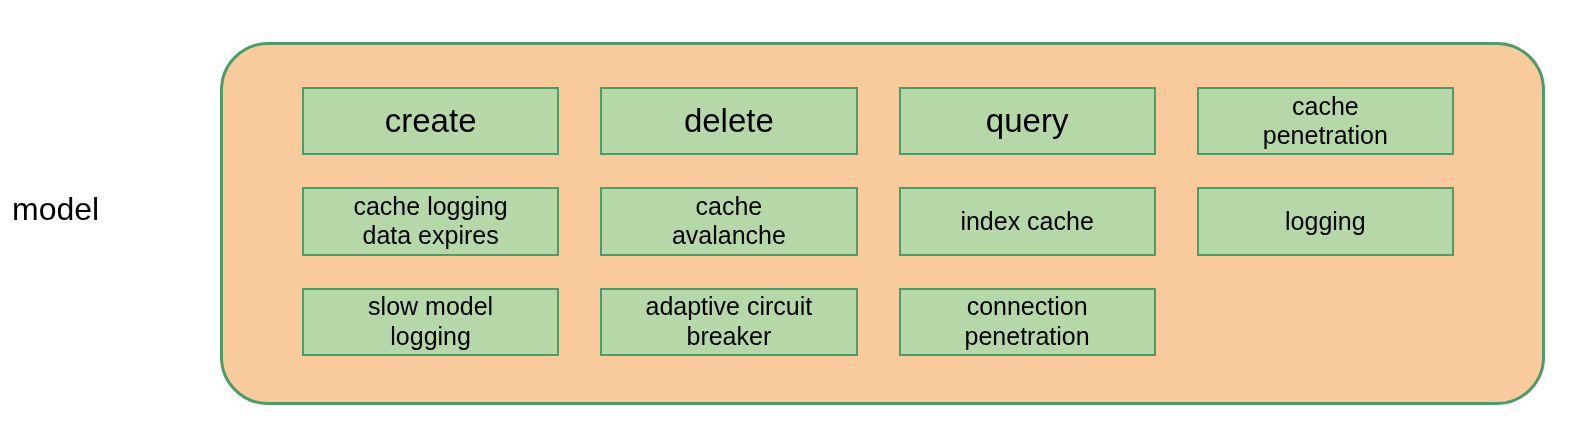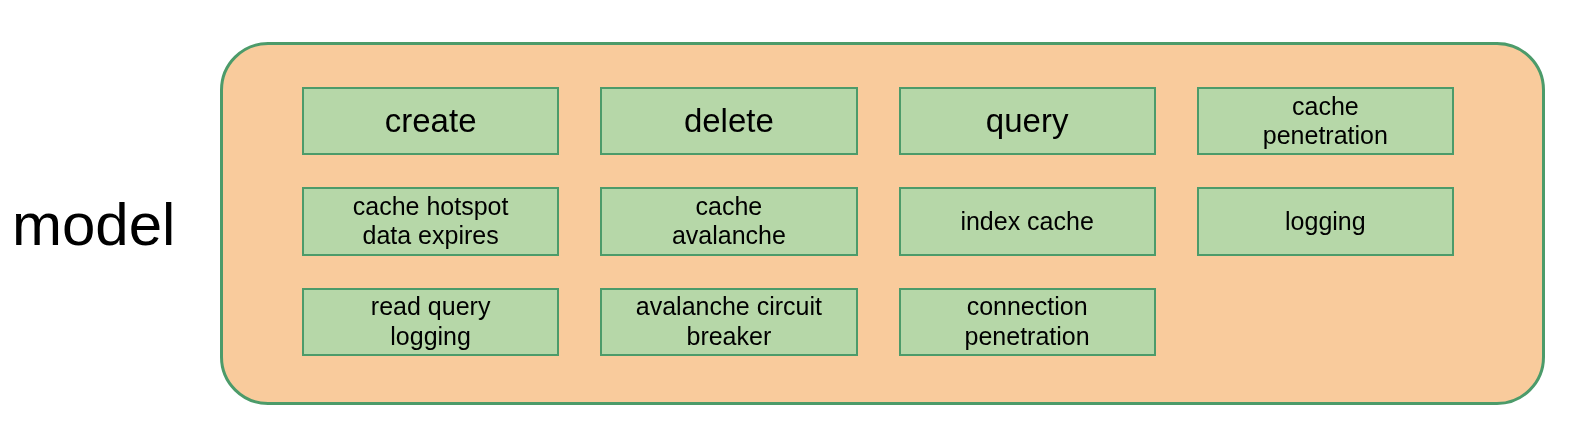--- a/index.html
+++ b/index.html
@@ -18,21 +18,21 @@
     overflow: hidden;
   }
   .canvas {
     position: relative;
     width: 1570px; height: 440px;
   }
   .side-label {
     position: absolute;
     left: 12px;
     top: 192px;
-    font-size: 60px;
+    font-size: 32px;
     line-height: 1.1;
     color: var(--text);
   }
   .container {
     position: absolute;
     left: 220px; top: 42px;
     width: 1325px; height: 363px;
     background: var(--container-fill);
     border: 3px solid var(--container-border);
     border-radius: 48px;
@@ -72,30 +72,30 @@
 
   <div class="container">
     <div class="grid">
 
       <div class="cell header">create</div>
       <div class="cell header">delete</div>
       <div class="cell header">query</div>
 
       <div class="cell">cache
 penetration</div>
-      <div class="cell">cache hotspot
+      <div class="cell">cache logging
 data expires</div>
       <div class="cell">cache
 avalanche</div>
       <div class="cell">index cache</div>
 
       <div class="cell">logging</div>
-      <div class="cell">read query
+      <div class="cell">slow model
 logging</div>
-      <div class="cell">avalanche circuit
+      <div class="cell">adaptive circuit
 breaker</div>
       <div class="cell">connection
 penetration</div>
 
     </div>
   </div>
 
 </div>
 
 </body></html>

